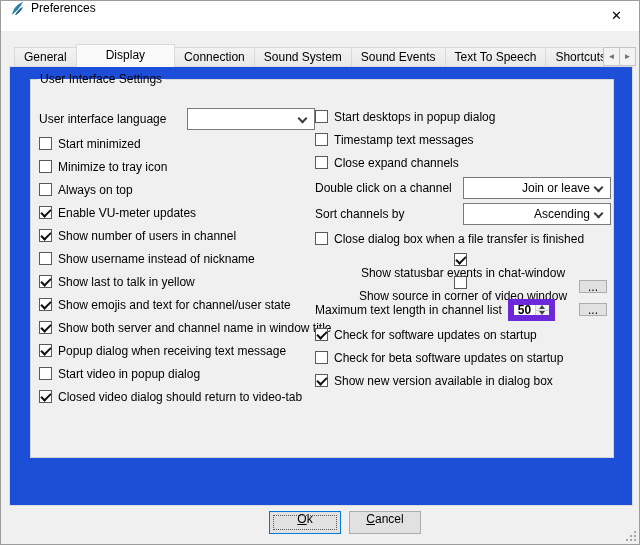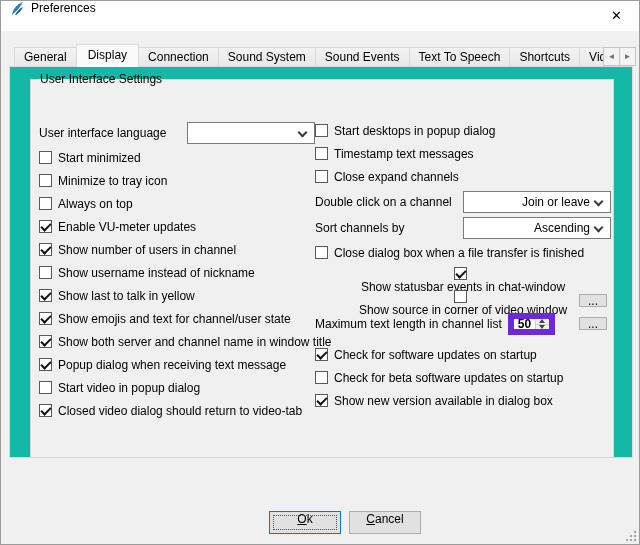--- a/index.html
+++ b/index.html
@@ -17,44 +17,44 @@
   .close-btn { position: absolute; right: 0; top: 0; width: 45px; height: 29px; border: none;
                background: transparent; font-size: 13px; display: flex; align-items: center;
                justify-content: center; color: #000; }
 
   
   .tabbar { position: absolute; left: 13px; top: 43px; height: 23px; width: 594px;
             display: flex; align-items: flex-end; overflow: hidden; z-index: 3; }
   .tab { height: 20px; line-height: 19px; padding: 0 9px; flex: 0 0 auto; white-space: nowrap;
          background: linear-gradient(#f3f3f3, #e8e8e8); border: 1px solid #d9d9d9; }
   .tab + .tab { margin-left: -1px; }
-  .tab.selected { height: 23px; line-height: 21px; padding: 0 11px; background: #fafafa;
+  .tab.selected { height: 23px; line-height: 21px; padding: 0 29px; background: #fafafa;
                   border-bottom: none; position: relative; z-index: 4; }
   .tab-scroll { position: absolute; right: 3px; top: 46px; display: flex; z-index: 5; }
   .tsbtn { width: 17px; height: 19px; border: 1px solid #c5c5c5; background: #f3f3f3;
            font-size: 8px; color: #707070; display: flex; align-items: center; justify-content: center; padding: 0; }
   .tsbtn + .tsbtn { margin-left: -1px; }
 
   
-  .pane { position: absolute; left: 8px; top: 65px; width: 624px; height: 392px;
-          border: 1px solid #dcdcdc; background: #14b8a6; z-index: 1; }
+  .pane { position: absolute; left: 8px; top: 65px; width: 624px; height: 440px;
+          border: 1px solid #dcdcdc; background: #1d4ed8; z-index: 1; }
 
   
   .groupbox { position: absolute; left: 20px; top: 5px; width: 584px; height: 386px;
               border: 1px solid #d5d5d5; background: #f0f0f0; }
   .groupbox legend { margin-left: 6px; padding: 0 3px; font-size: 12px; }
 
-  .col { position: absolute; top: 36px; }
+  .col { position: absolute; top: 22px; }
   .col.left  { left: 8px;  width: 276px; }
   .col.right { left: 284px; width: 296px; }
 
   .row { display: flex; align-items: center; height: 17px; margin-bottom: 6px; white-space: nowrap; }
   .combo-row { height: 22px; margin-bottom: 5px; }
   .cbbtn-row { height: 19px; margin-bottom: 4px; flex-direction: column; }
-  .spin-row  { height: 22px; margin-bottom: 11px; }
+  .spin-row  { height: 22px; margin-bottom: 5px; }
 
   .lbl { white-space: nowrap; }
 
   
   .checkbox { width: 13px; height: 13px; flex: 0 0 13px; background: #fff;
               border: 1px solid #595959; position: relative; margin-right: 6px; }
   .checkbox.checked::after { content: ""; position: absolute; left: 3px; top: 0;
               width: 4px; height: 8px; border: solid #111; border-width: 0 2px 2px 0;
               transform: rotate(45deg); }
   .cb-label { white-space: nowrap; }

